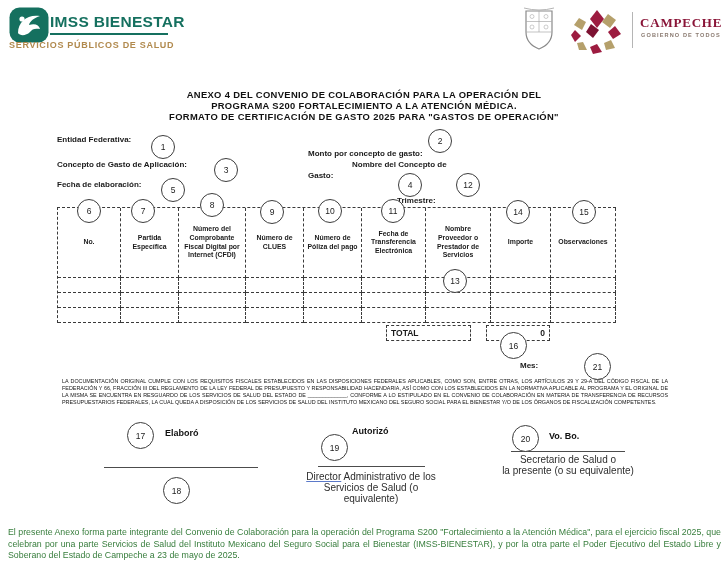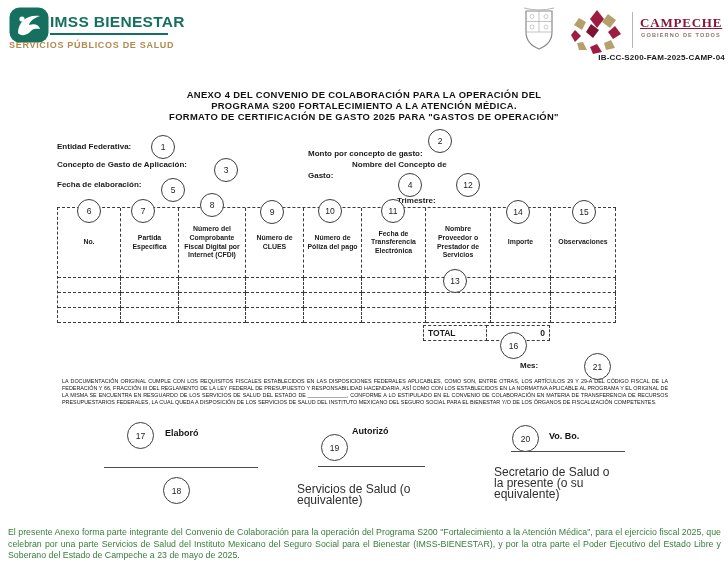--- a/index.html
+++ b/index.html
@@ -2,50 +2,50 @@
 <html><head>
 <meta charset="utf-8">
 <style>
   html,body{margin:0;padding:0;background:#fff;}
   .page{position:relative;width:728px;height:569px;background:#fff;overflow:hidden;
         font-family:"Liberation Sans",sans-serif;color:#1a1a1a;}
   
   .imss-title{position:absolute;left:50px;top:13px;font-size:15.5px;font-weight:bold;color:#15705f;letter-spacing:.3px;white-space:nowrap;}
   .imss-rule{position:absolute;left:50px;top:33px;width:118px;height:2px;background:#15705f;}
   .imss-sub{position:absolute;left:9px;top:40px;font-size:9px;font-weight:bold;color:#b18a4e;letter-spacing:.7px;white-space:nowrap;}
-  .camp-name{position:absolute;left:640px;top:15px;font-family:"Liberation Serif",serif;font-size:13px;font-weight:bold;color:#8a1538;letter-spacing:.8px;text-decoration:underline;}
+  .camp-name{position:absolute;left:640px;top:15px;font-family:"Liberation Serif",serif;font-size:13px;font-weight:bold;color:#8a1538;letter-spacing:.8px;}
   .camp-motto{position:absolute;left:641px;top:32px;font-size:5.6px;font-weight:bold;color:#8a7a70;letter-spacing:1.1px;}
   .camp-divider{position:absolute;left:632px;top:12px;width:1px;height:36px;background:#b5b5b5;}
   .doc-code{position:absolute;left:510px;top:53px;width:215px;text-align:right;font-size:8px;font-weight:bold;letter-spacing:.2px;}
   
   .title{position:absolute;left:0;top:89px;width:728px;text-align:center;font-weight:bold;font-size:9.4px;line-height:11px;letter-spacing:.35px;color:#111;}
   
   .lbl{position:absolute;font-weight:bold;font-size:8px;color:#1a1a1a;white-space:nowrap;}
   
   .circ{position:absolute;width:24px;height:24px;border:1.2px solid #3d3d3d;border-radius:50%;background:#fff;
         display:flex;align-items:center;justify-content:center;font-size:8.5px;color:#222;z-index:6;box-sizing:border-box;}
   .circ.lg{width:27px;height:27px;}
   
   .gtable{position:absolute;left:57px;top:207px;width:558px;display:grid;
           grid-template-columns:63px 58px 67px 58px 58px 64px 65px 60px 65px;
           border-top:1px dashed #3a3a3a;border-left:1px dashed #3a3a3a;box-sizing:content-box;z-index:1;}
   .th{height:70px;display:flex;align-items:center;justify-content:center;text-align:center;
       font-weight:bold;font-size:6.9px;line-height:8.6px;padding:2px;box-sizing:border-box;
       border-right:1px dashed #3a3a3a;border-bottom:1px dashed #3a3a3a;}
   .td{height:15px;border-right:1px dashed #3a3a3a;border-bottom:1px dashed #3a3a3a;box-sizing:border-box;}
-  .total-label{position:absolute;left:423px;top:325px;width:85px;height:16px;border:1px dashed #3a3a3a;
+  .total-label{position:absolute;left:386px;top:325px;width:85px;height:16px;border:1px dashed #3a3a3a;
       font-weight:bold;font-size:8.5px;line-height:14px;padding-left:4px;box-sizing:border-box;z-index:2;background:#fff;}
   .total-value{position:absolute;left:486px;top:325px;width:64px;height:16px;border:1px dashed #3a3a3a;
       font-weight:bold;font-size:8.5px;line-height:14px;text-align:right;padding-right:4px;box-sizing:border-box;z-index:2;background:#fff;}
   
   .legal{position:absolute;left:62px;top:378px;width:606px;font-size:5.4px;line-height:6.9px;text-align:justify;color:#141414;}
   
   .sig-label{position:absolute;font-weight:bold;font-size:9px;color:#111;white-space:nowrap;}
   .sig-line{position:absolute;height:1px;background:#4c4c4c;}
-  .sig-role{position:absolute;font-size:12px;line-height:11.2px;color:#2e2e2e;margin-top:13px;}
+  .sig-role{position:absolute;text-align:center;font-size:10px;line-height:11.2px;color:#2e2e2e;}
   .ulink{text-decoration:underline;text-decoration-color:#5b79c9;}
   
   .footer{position:absolute;left:8px;top:527px;width:713px;font-size:8.8px;line-height:11.6px;
           text-align:justify;color:#377d3c;}
   .abs{position:absolute;}
 </style>
 </head>
 <body>
 
 <div class="page">
@@ -75,29 +75,28 @@
     <polygon points="40,32 44,40 35,42 33,35" fill="#b5a06b"></polygon>
     <polygon points="26,36 31,44 22,46 19,39" fill="#9d1c40"></polygon>
     <polygon points="12,34 16,42 8,42 6,35" fill="#b5a06b"></polygon>
     <polygon points="4,22 10,28 4,34 0,27" fill="#9d1c40"></polygon>
     <polygon points="8,10 15,14 11,22 3,17" fill="#b5a06b"></polygon>
     <polygon points="20,16 28,22 22,30 15,24" fill="#7d1232"></polygon>
   </svg>
   <div class="camp-divider"></div>
   <div class="camp-name">CAMPECHE</div>
   <div class="camp-motto">GOBIERNO DE TODOS</div>
-  <div class="doc-code">IB-CC-S200-FAM-2025-CAMP-04</div>
 
   <div class="title">
     <span style="display:block">ANEXO 4 DEL CONVENIO DE COLABORACIÓN PARA LA OPERACIÓN DEL</span>
     <span style="display:block">PROGRAMA S200 FORTALECIMIENTO A LA ATENCIÓN MÉDICA.</span>
     <span style="display:block">FORMATO DE CERTIFICACIÓN DE GASTO 2025 PARA "GASTOS DE OPERACIÓN"</span>
   </div>
 
-  <div class="lbl" style="left:57px;top:142px;">Entidad Federativa:</div>
+  <div class="lbl" style="left:57px;top:135px;">Entidad Federativa:</div>
   <div class="lbl" style="left:57px;top:160px;">Concepto de Gasto de Aplicación:</div>
   <div class="lbl" style="left:57px;top:180px;">Fecha de elaboración:</div>
   <div class="lbl" style="left:308px;top:149px;">Monto por concepto de gasto:</div>
   <div class="lbl" style="left:308px;top:160px;padding-left:44px;">Nombre del Concepto de</div>
   <div class="lbl" style="left:308px;top:171px;">Gasto:</div>
   <div class="lbl" style="left:397px;top:196px;">Trimestre:</div>
   <div class="lbl" style="left:520px;top:361px;">Mes:</div>
 
   <div class="circ" style="left:151px;top:135px;">1</div>
   <div class="circ" style="left:428px;top:129px;">2</div>
@@ -164,20 +163,21 @@
   <div class="total-value">0</div>
 
   <div class="legal">LA DOCUMENTACIÓN ORIGINAL CUMPLE CON LOS REQUISITOS FISCALES ESTABLECIDOS EN LAS DISPOSICIONES FEDERALES APLICABLES, COMO SON, ENTRE OTRAS, LOS ARTÍCULOS 29 Y 29-A DEL CÓDIGO FISCAL DE LA FEDERACIÓN Y 66, FRACCIÓN III DEL REGLAMENTO DE LA LEY FEDERAL DE PRESUPUESTO Y RESPONSABILIDAD HACENDARIA, ASÍ COMO CON LOS ESTABLECIDOS EN LA NORMATIVA APLICABLE AL PROGRAMA Y EL ORIGINAL DE LA MISMA SE ENCUENTRA EN RESGUARDO DE LOS SERVICIOS DE SALUD DEL ESTADO DE _____________, CONFORME A LO ESTIPULADO EN EL CONVENIO DE COLABORACIÓN EN MATERIA DE TRANSFERENCIA DE RECURSOS PRESUPUESTARIOS FEDERALES, LA CUAL QUEDA A DISPOSICIÓN DE LOS SERVICIOS DE SALUD DEL INSTITUTO MEXICANO DEL SEGURO SOCIAL PARA EL BIENESTAR Y/O DE LOS ÓRGANOS DE FISCALIZACIÓN COMPETENTES.</div>
 
   <div class="sig-label" style="left:165px;top:428px;">Elaboró</div>
   <div class="sig-line" style="left:104px;top:467px;width:154px;"></div>
 
   <div class="sig-label" style="left:352px;top:426px;">Autorizó</div>
   <div class="sig-line" style="left:318px;top:466px;width:107px;"></div>
   <div class="sig-role" style="left:297px;top:471px;width:148px;">
+    <span style="display:block"><span class="ulink">Director</span><span> Administrativo de los</span></span>
     <span style="display:block">Servicios de Salud (o equivalente)</span>
   </div>
 
   <div class="sig-label" style="left:549px;top:431px;">Vo. Bo.</div>
   <div class="sig-line" style="left:511px;top:451px;width:114px;"></div>
   <div class="sig-role" style="left:494px;top:454px;width:148px;">
     <span style="display:block">Secretario de Salud o</span>
     <span style="display:block">la presente (o su equivalente)</span>
   </div>
 

